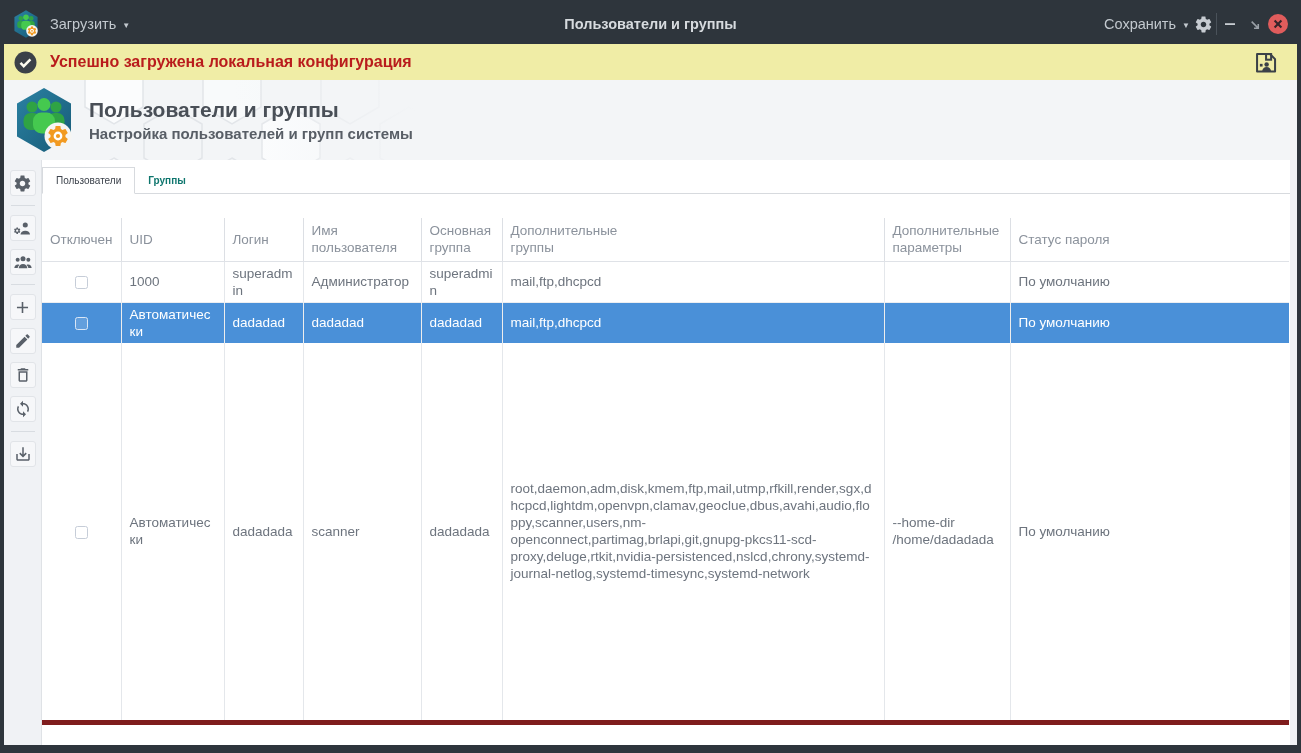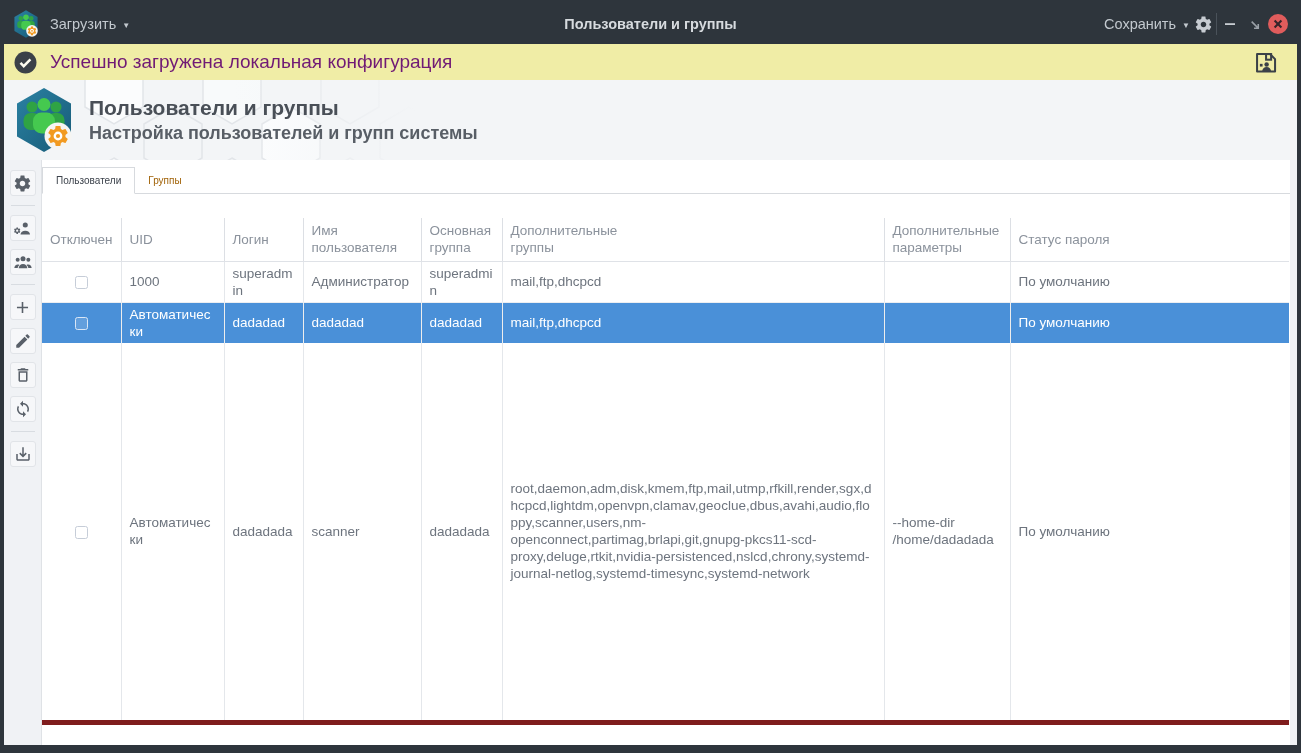--- a/index.html
+++ b/index.html
@@ -15,46 +15,46 @@
   .tb-title { position:absolute; left:0; right:0; text-align:center; font-size:14.5px; font-weight:bold; color:#d7dbdf; pointer-events:none; }
   .tb-right { margin-left:auto; display:flex; align-items:center; gap:2px; }
   .tb-btn { display:flex; align-items:center; gap:6px; font-size:14.5px; color:#c3c9cf; cursor:default; }
   .caret { font-size:8px; color:#c3c9cf; transform:translateY(1px); }
   .tb-divider { width:1px; height:22px; background:#4a525a; }
   .icon-btn { display:flex; align-items:center; justify-content:center; width:22px; height:22px; }
 
   
   .notification { position:absolute; top:44px; left:4px; right:4px; height:36px; background:#f0eda6;
                   display:flex; align-items:center; padding:0 10px; }
-  .notif-text { font-size:19px; font-weight:normal; color:#701a75; margin-left:13px; }
+  .notif-text { font-size:16px; font-weight:bold; color:#b91c1c; margin-left:13px; }
   .notif-save { margin-left:auto; margin-right:8px; display:flex; align-items:center; }
 
   
   .header-band { position:absolute; top:80px; left:4px; right:4px; height:80px; background:#f3f5f7; overflow:hidden; }
   .hex-pattern { position:absolute; left:0; top:0; }
   .hex-fade { position:absolute; left:230px; top:0; width:230px; height:80px;
               background:linear-gradient(to right, rgba(243,245,247,0), #f3f5f7 80%); }
   .hdr-content { position:absolute; left:8px; top:5px; display:flex; align-items:center; gap:13px; }
   .hdr-titles { display:flex; flex-direction:column; gap:3px; }
   .hdr-title { font-size:21px; font-weight:bold; color:#494f57; }
-  .hdr-subtitle { font-size:18px; font-weight:bold; color:#585e66; }
+  .hdr-subtitle { font-size:15px; font-weight:bold; color:#585e66; }
 
   
   .main { position:absolute; top:160px; left:4px; right:4px; bottom:8px; background:#fff; display:flex; }
   .toolbar { width:38px; background:#f0f2f5; border-right:1px solid #dfe2e6; display:flex; flex-direction:column; align-items:center; padding-top:6px; flex-shrink:0; }
   .tool-btn { width:26px; height:26px; border:1px solid #e1e4e8; border-radius:3px; background:#f6f7f9;
               display:flex; align-items:center; justify-content:center; margin:4px 0; }
   .tool-sep { width:24px; height:1px; background:#d8dce1; margin:5px 0; }
   .right-strip { width:7px; background:#f0f2f5; flex-shrink:0; }
 
   .content { flex:1; display:flex; flex-direction:column; background:#fff; min-width:0; }
   .tabbar { height:34px; display:flex; align-items:flex-end; border-bottom:1px solid #d7dade; flex-shrink:0; }
   .tab { font-size:10px; padding:7px 13px; cursor:default; }
   .tab.active { color:#3d434c; background:#fff; border:1px solid #d7dade; border-bottom:1px solid #fff; margin-bottom:-1px; }
-  .tab.inactive { color:#a16207; }
+  .tab.inactive { color:#0f766e;font-weight:bold; }
 
   
   table.users { border-collapse:collapse; table-layout:fixed; width:1247px;margin-top:24px; }
   table.users th { height:43px; font-size:13.5px; font-weight:normal; color:#8b929c; text-align:left;
                    padding:4px 8px; vertical-align:middle; border-right:1px solid #dcdfe4; border-bottom:1px solid #dfe2e7; }
   table.users th:last-child { border-right:none; }
   table.users th .hdr-span { display:inline-block; max-width:95px; line-height:17px; }
   table.users td { font-size:13.5px; color:#6d747e; padding:3px 8px; vertical-align:middle; line-height:17px;
                    border-right:1px solid #e4e7eb; border-bottom:1px solid #eceef1; overflow:hidden; word-wrap:break-word; }
   table.users td:last-child { border-right:none; }

